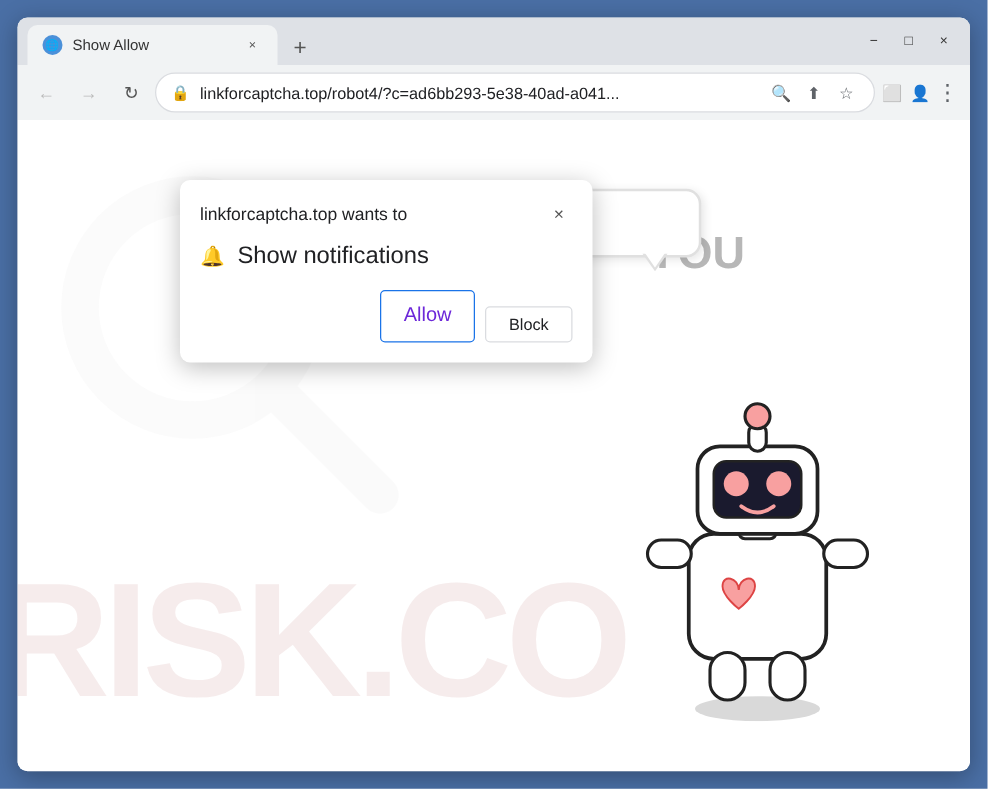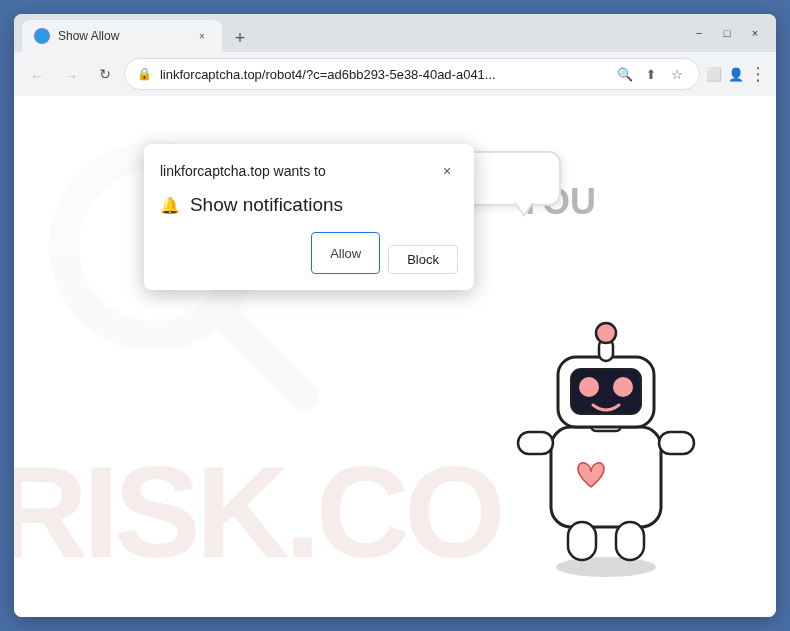--- a/index.html
+++ b/index.html
@@ -267,22 +267,22 @@
     .popup-buttons {
       display: flex;
       justify-content: flex-end;
       gap: 8px;
     }
     .btn-allow {
       padding: 2px 18px;
       border: 1px solid #1a73e8;
       border-radius: 4px;
       background: white;
-      color: #404040;
-      font-size: 13px;
+      color: #6d28d9;
+      font-size: 16px;
       cursor: pointer;
       font-family: inherit;
     }
     .btn-block {
       padding: 6px 18px;
       border: 1px solid #dadce0;
       border-radius: 4px;
       background: white;
       color: #202124;
       font-size: 13px;

